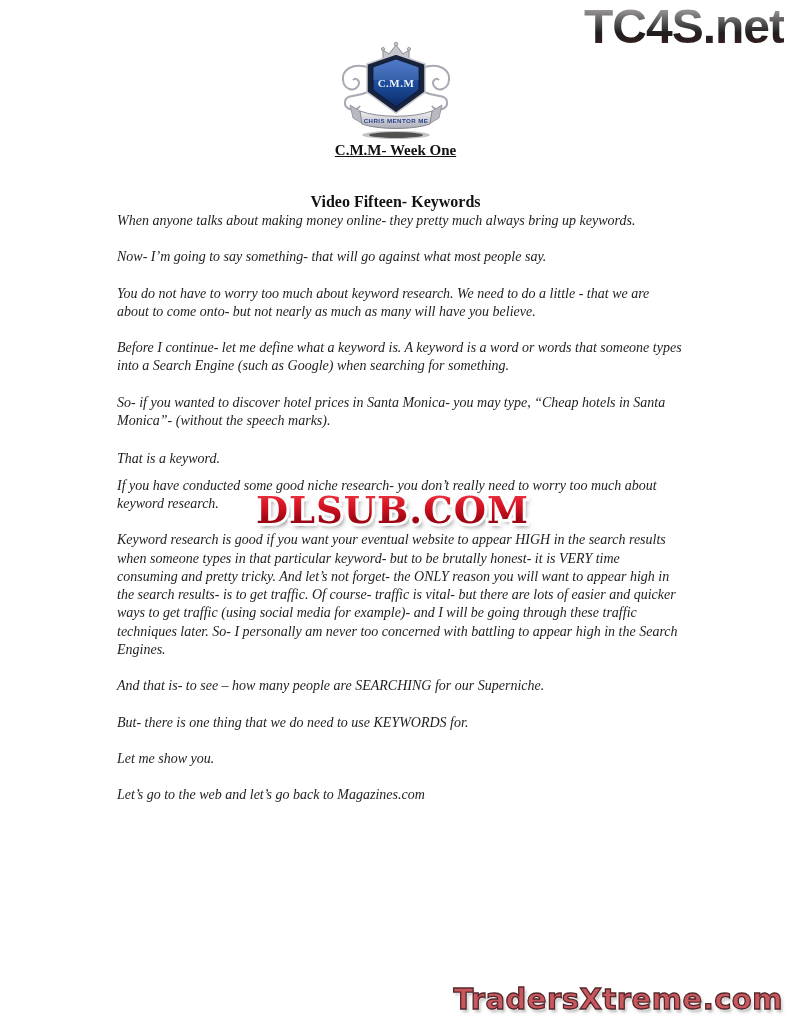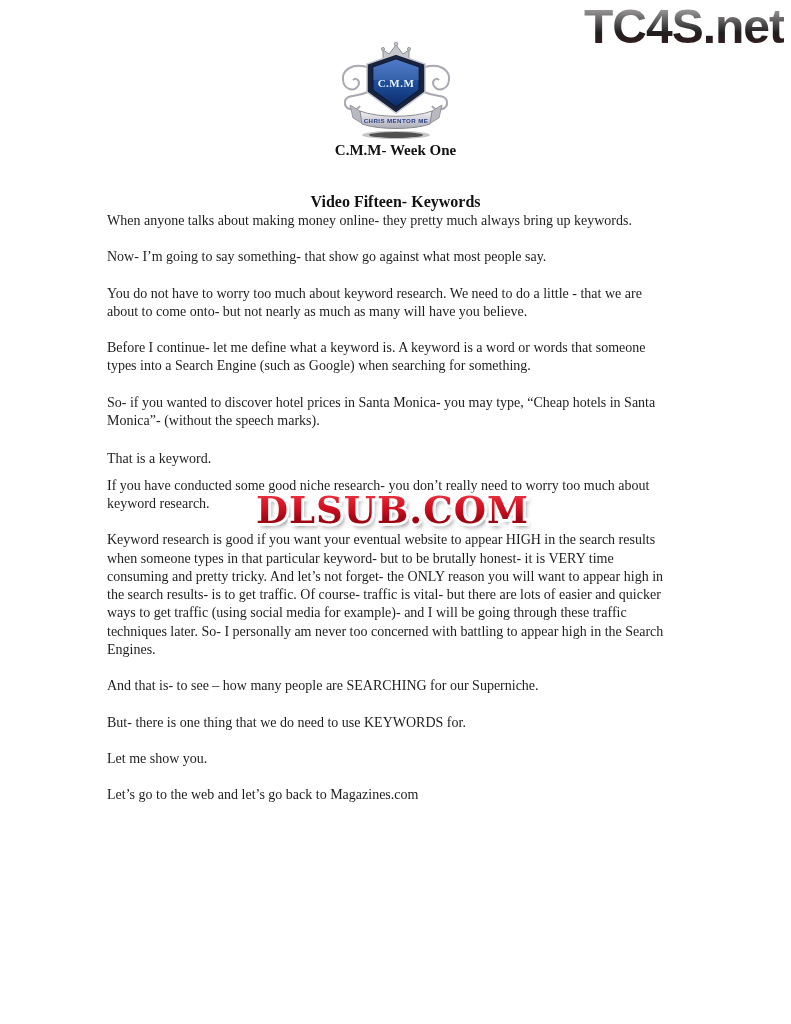--- a/index.html
+++ b/index.html
@@ -18,27 +18,27 @@
     background:linear-gradient(180deg,#b3b1b1 0%, #8a8888 20%, #4a4848 45%, #201e1e 62%, #2e1d1e 78%, #553335 100%);
     -webkit-background-clip:text; background-clip:text; color:transparent;
   }
 
   
   .logo-wrap { position:absolute; top:40px; left:50%; transform:translateX(-50%); width:140px; height:100px; }
   .logo-wrap svg { display:block; }
 
   
   .titles { position:absolute; top:140px; left:0; width:100%; text-align:center; color:#121212; }
-  .doc-title { font-size:15px; font-weight:bold; line-height:20px; }
+  .doc-title { font-size:15px; font-weight:bold; line-height:20px;text-decoration:underline; }
   .doc-subtitle { font-size:16px; font-weight:bold; line-height:20px; margin-top:32px; }
 
   
   .content {
-    position:absolute; top:212px; left:107px; width:565px;
-    font-size:14px; line-height:18.3px; color:#1d1d1d;
+    position:absolute; top:212px; left:117px; width:565px;
+    font-size:14px; line-height:18.3px; color:#1d1d1d;font-style:italic;
   }
   .content p { margin:0 0 18px 0; }
   .content p.keyword-line { margin-top:20px; margin-bottom:8px; }
 
   
   .dlsub { position:absolute; left:256px; top:488px; width:300px; height:46px; }
   .dlsub span {
     position:absolute; left:0; top:0; white-space:nowrap;
     font-family:"DejaVu Serif", serif; font-weight:bold;
     font-size:37px; line-height:44px; letter-spacing:1px;
@@ -118,32 +118,33 @@
     </svg>
   </div>
 
   <div class="titles">
     <div class="doc-title">C.M.M- Week One</div>
     <div class="doc-subtitle">Video Fifteen- Keywords</div>
   </div>
 
   <div class="content">
     <p>When anyone talks about making money online- they pretty much always bring up keywords.</p>
-    <p>Now- I’m going to say something- that show go against what most people say.</p>
+    <p>Now- I’m going to say something- that will go against what most people say.</p>
     <p>You do not have to worry too much about keyword research. We need to do a little - that we are about to come onto- but not nearly as much as many will have you believe.</p>
     <p>Before I continue- let me define what a keyword is. A keyword is a word or words that someone types into a Search Engine (such as Google) when searching for something.</p>
     <p>So- if you wanted to discover hotel prices in Santa Monica- you may type, “Cheap hotels in Santa Monica”- (without the speech marks).</p>
     <p class="keyword-line">That is a keyword.</p>
     <p>If you have conducted some good niche research- you don’t really need to worry too much about keyword research.</p>
     <p>Keyword research is good if you want your eventual website to appear HIGH in the search results when someone types in that particular keyword- but to be brutally honest- it is VERY time consuming and pretty tricky. And let’s not forget- the ONLY reason you will want to appear high in the search results- is to get traffic. Of course- traffic is vital- but there are lots of easier and quicker ways to get traffic (using social media for example)- and I will be going through these traffic techniques later. So- I personally am never too concerned with battling to appear high in the Search Engines.</p>
     <p>And that is- to see – how many people are SEARCHING for our Superniche.</p>
     <p>But- there is one thing that we do need to use KEYWORDS for.</p>
     <p>Let me show you.</p>
     <p>Let’s go to the web and let’s go back to Magazines.com</p>
   </div>
 
   <div class="dlsub">
     <span class="dlsub-stroke">DLSUB.COM</span>
     <span class="dlsub-fill">DLSUB.COM</span>
   </div>
 
+  <div class="traders">TradersXtreme.com</div>
 
 </div>
 
 </body></html>

